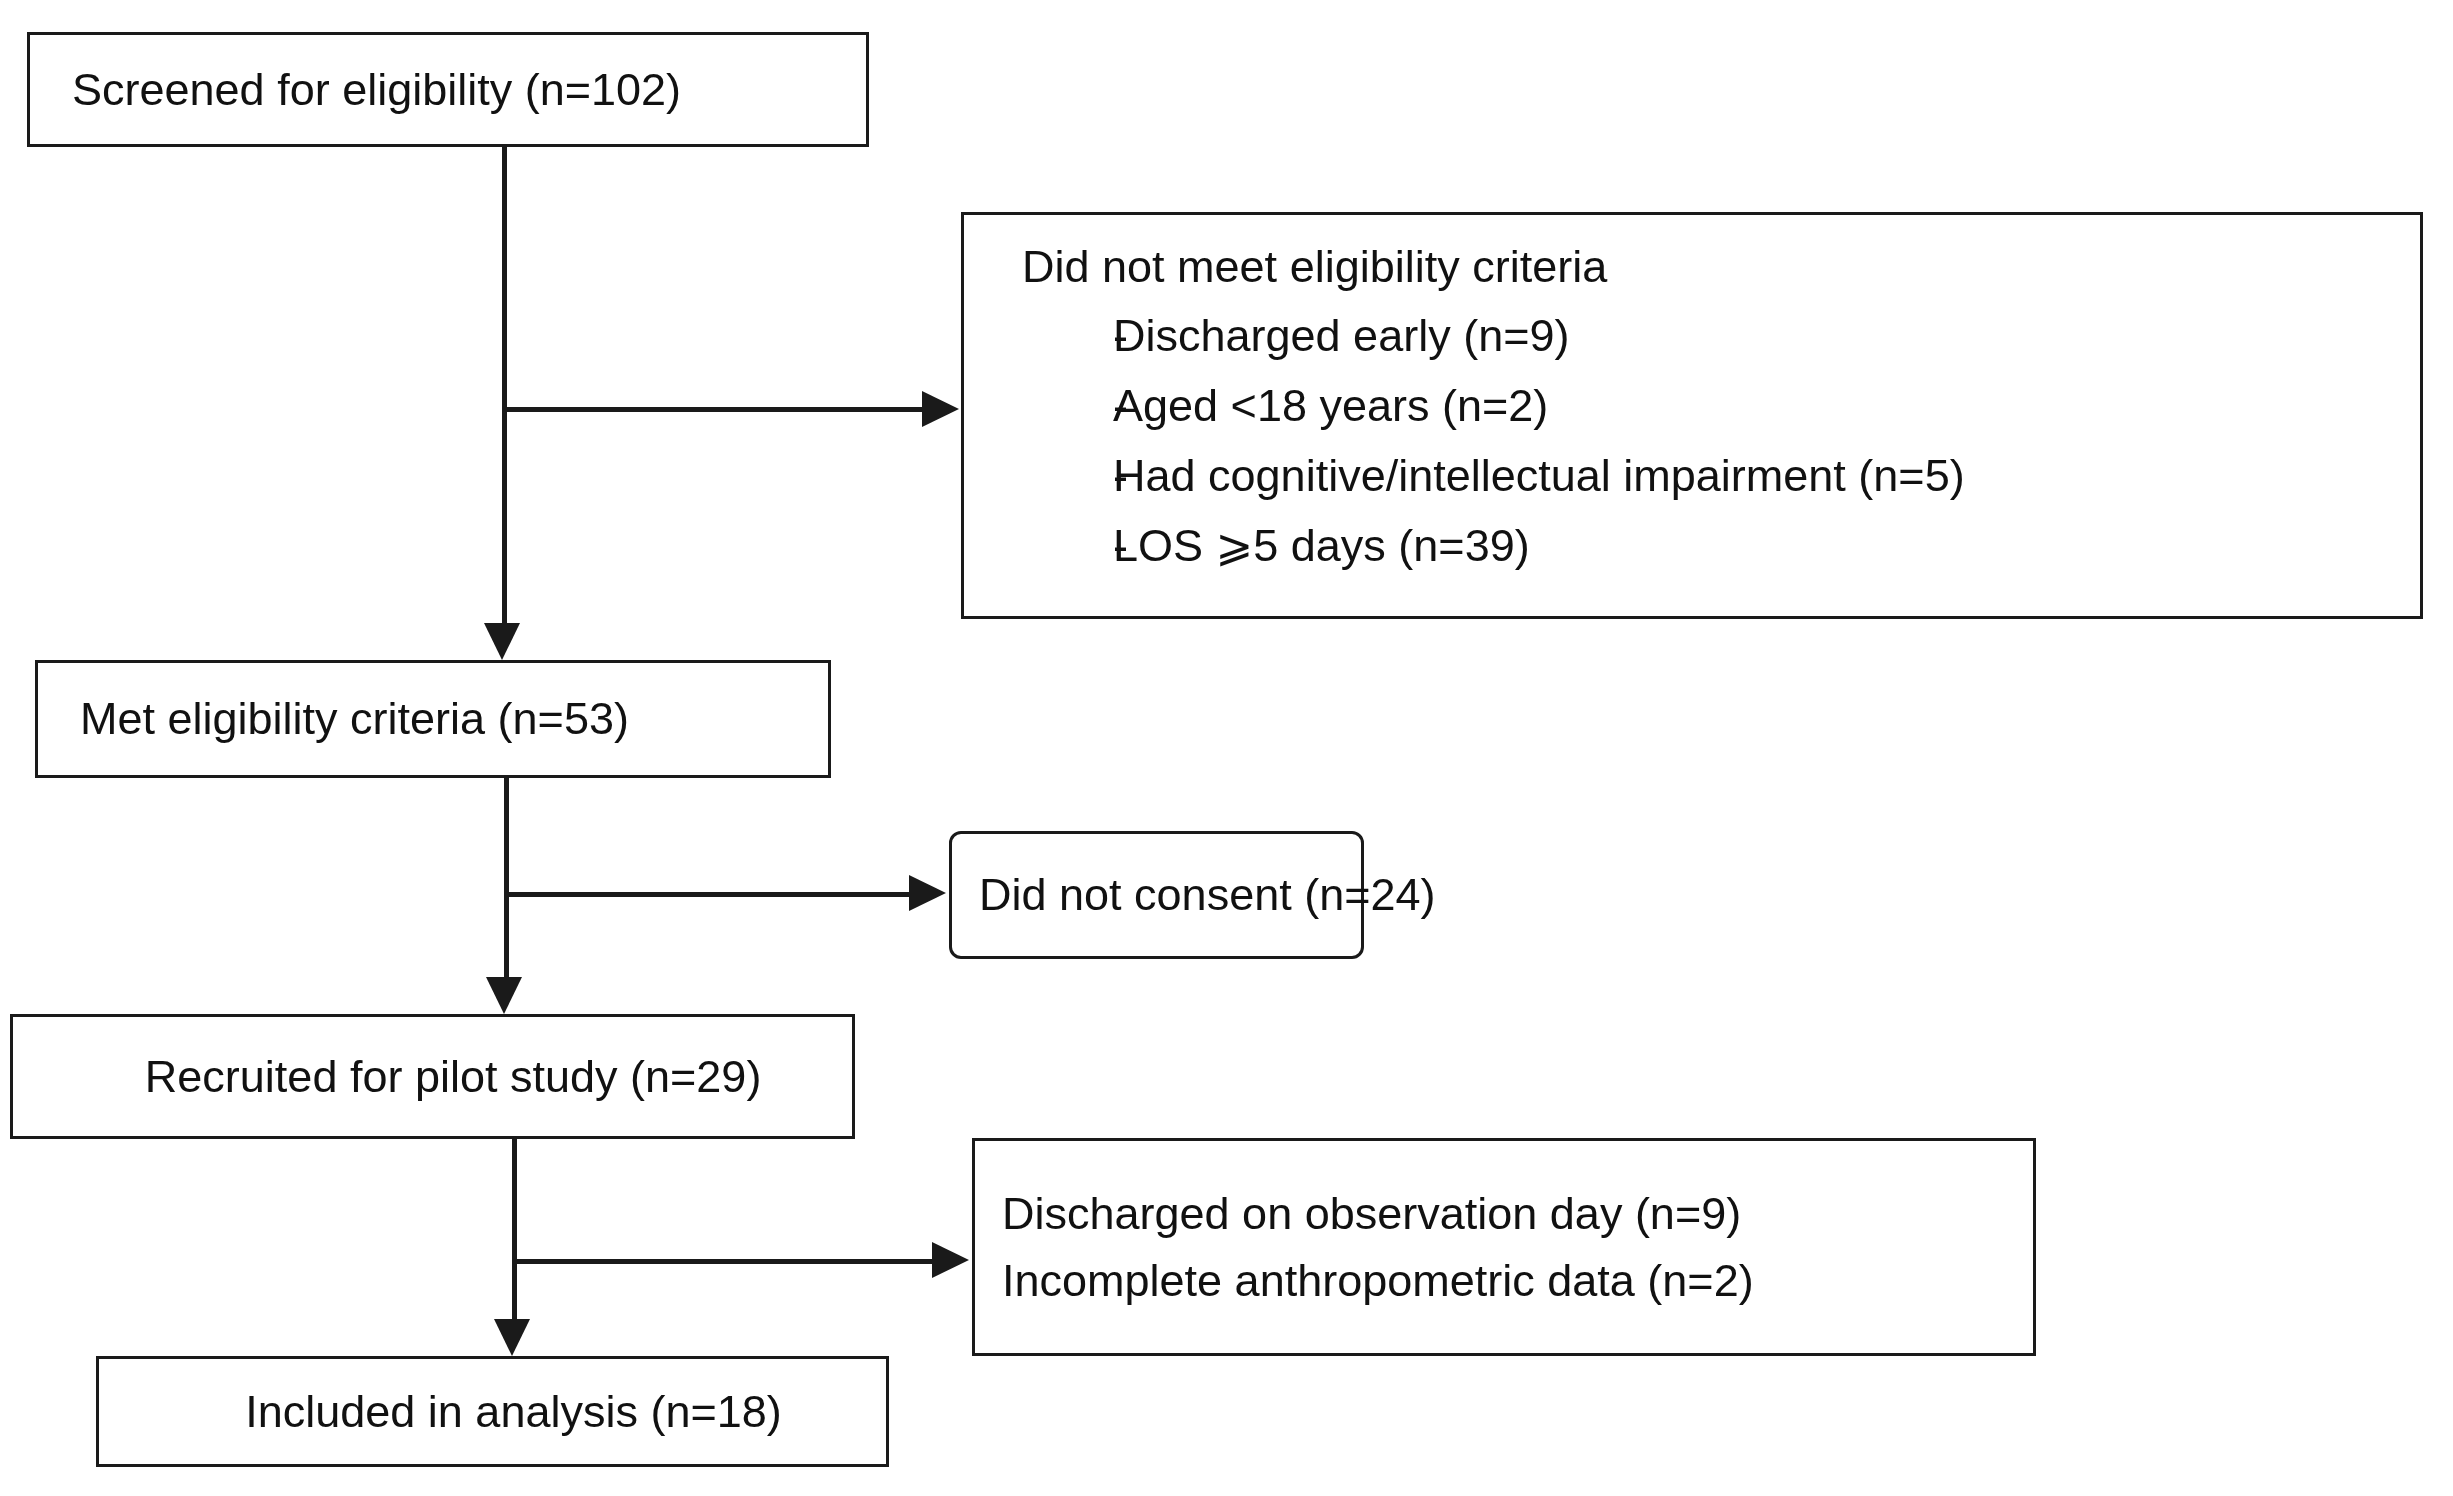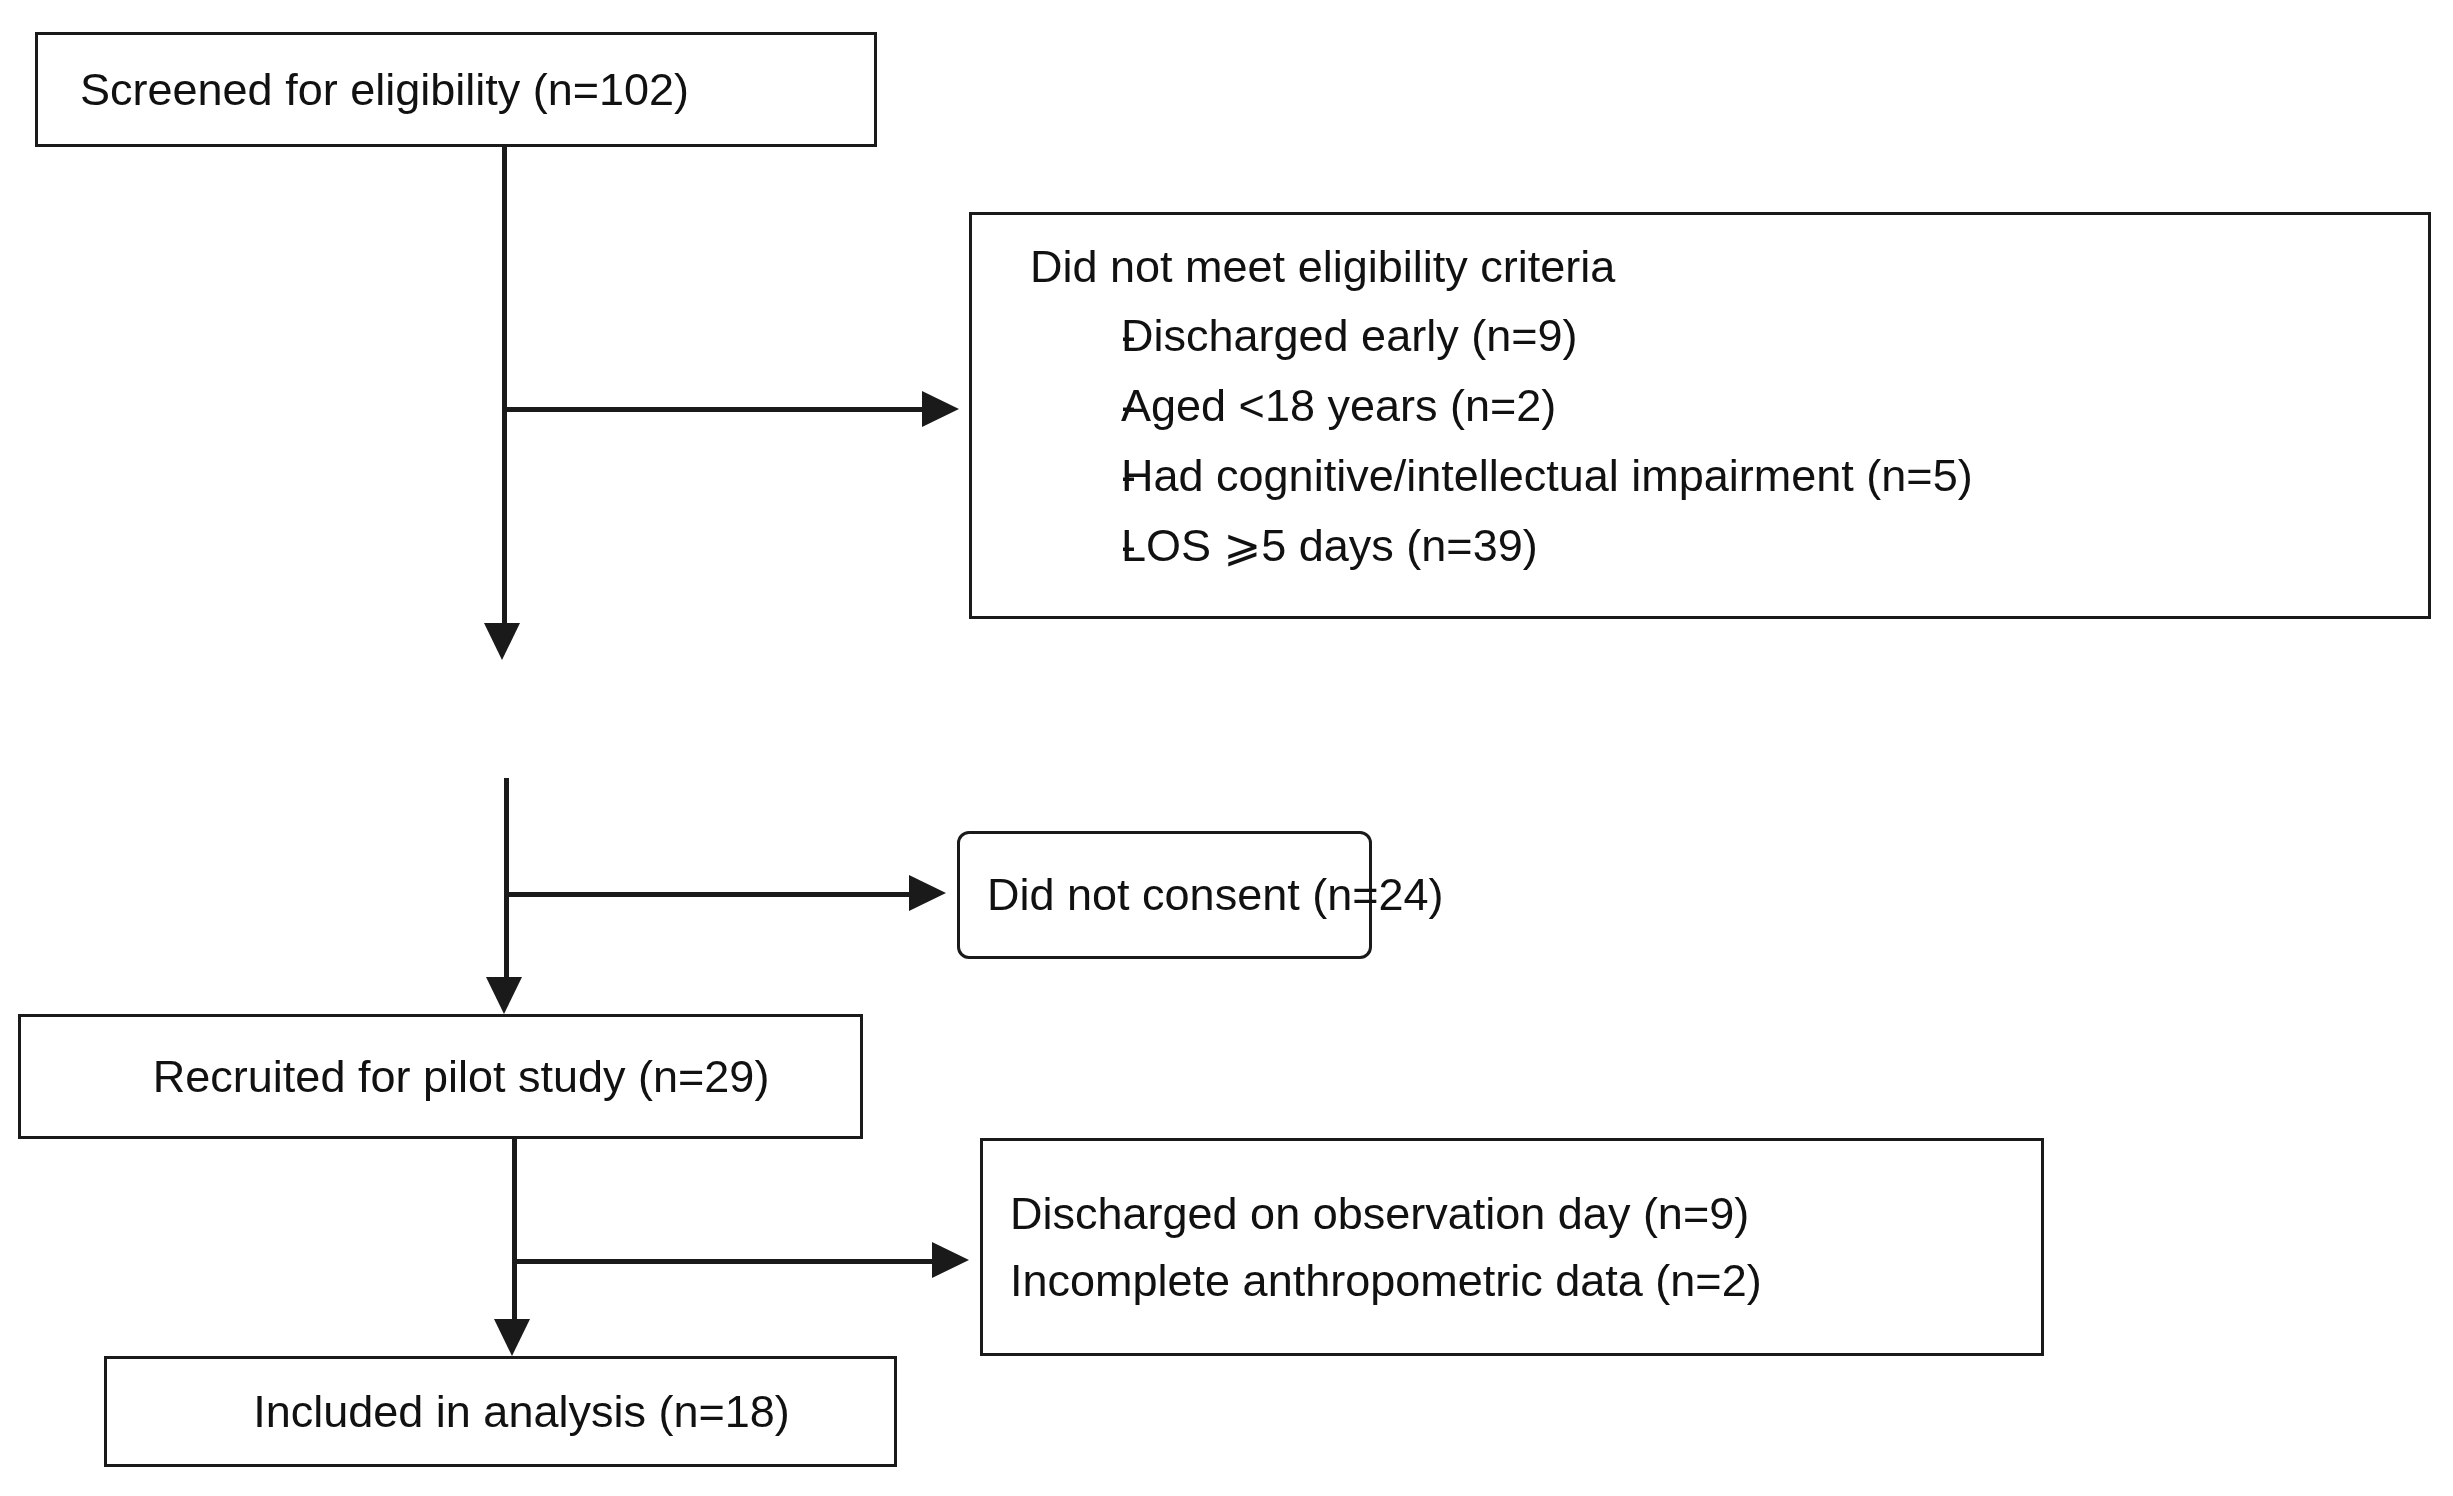--- a/index.html
+++ b/index.html
@@ -17,21 +17,20 @@
   }
   .node {
     position: absolute;
     box-sizing: border-box;
     border: 3.8px solid #1a1a1a;
     background: #ffffff;
     display: flex;
     flex-direction: column;
     justify-content: center;
     color: #111111;
-    margin-left: 8px;
   }
   .node-label {
     font-size: 45px;
     line-height: 1.18;
     white-space: nowrap;
     color: #111111;
   }
   
   #node-screened {
     left: 27px;  top: 32px;  width: 842px;  height: 115px;
@@ -177,20 +176,23 @@
         <span class="crit-dash">-</span>
         <span class="crit-text">Had cognitive/intellectual impairment (n=5)</span>
       </li>
       <li class="crit-item">
         <span class="crit-dash">-</span>
         <span class="crit-text">LOS ⩾5 days (n=39)</span>
       </li>
     </ul>
   </div>
 
+  <div class="node" id="node-met">
+    <div class="node-label">Met eligibility criteria (n=53)</div>
+  </div>
 
   <div class="vline" id="c2-vline"></div>
   <div class="arrow-down" id="c2-arrow"></div>
   <div class="hline" id="c2-hline"></div>
   <div class="arrow-right" id="c2-harrow"></div>
 
   <div class="node" id="node-noconsent">
     <div class="node-label">Did not consent (n=24)</div>
   </div>
 

